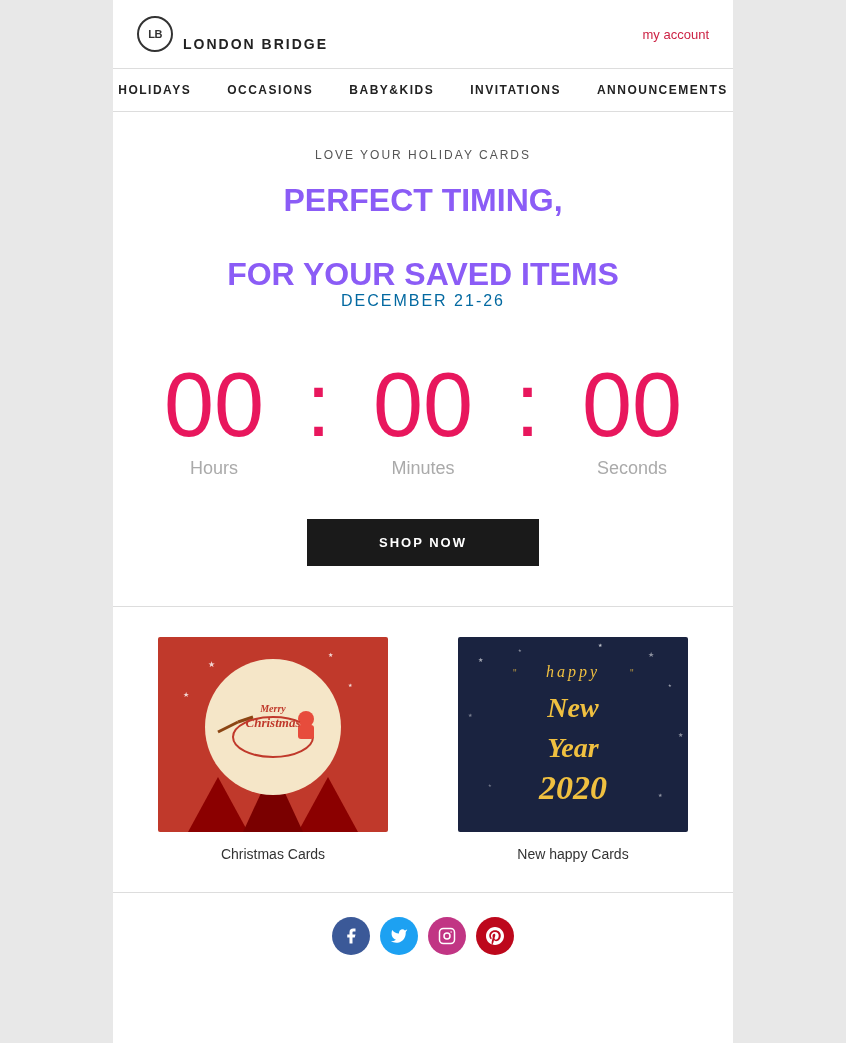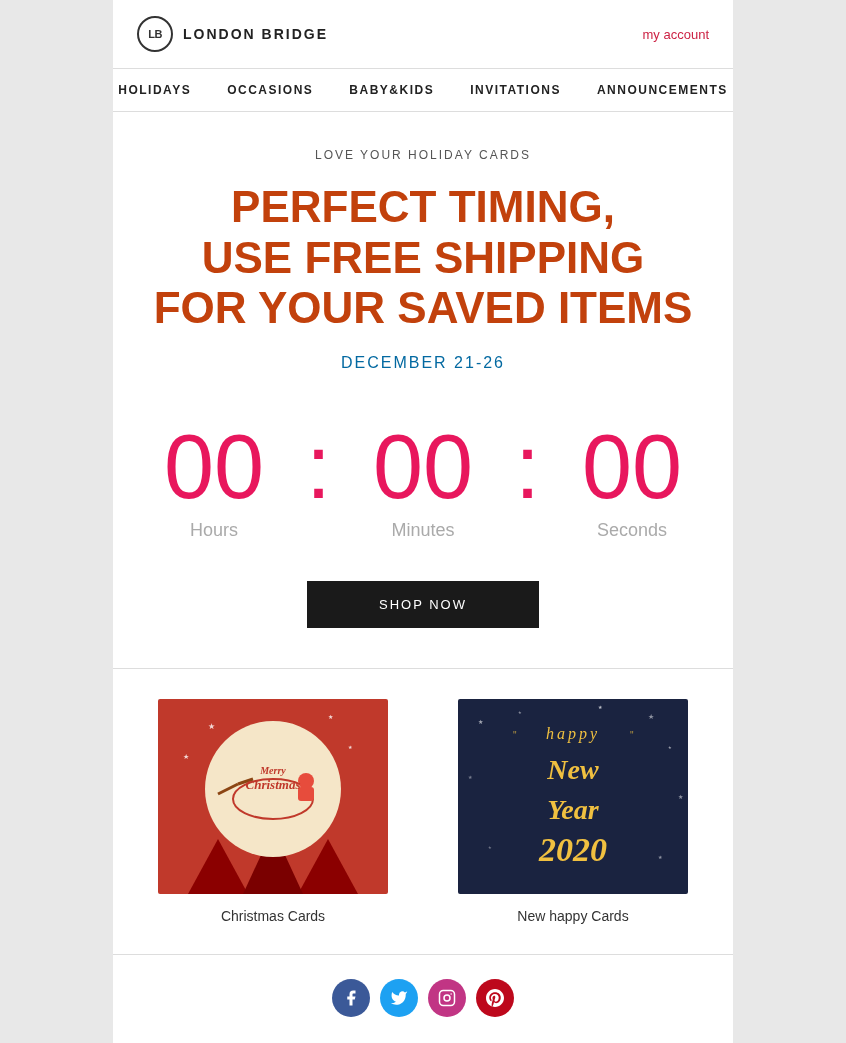--- a/index.html
+++ b/index.html
@@ -21,21 +21,21 @@
     
     .header {
       display: flex;
       justify-content: space-between;
       align-items: center;
       padding: 16px 24px;
     }
 
     .logo-area {
       display: flex;
-      align-items: center;
+      align-items: flex-end;
       gap: 10px;
     }
 
     .logo-circle {
       width: 36px;
       height: 36px;
       border: 2px solid #333;
       border-radius: 50%;
       display: flex;
       align-items: center;
@@ -90,26 +90,25 @@
 
     .hero-subtitle {
       font-size: 12px;
       letter-spacing: 2px;
       color: #555;
       text-transform: uppercase;
       margin-bottom: 20px;
     }
 
     .hero-title {
-      font-size: 44px;
+      font-size: 32px;
       font-weight: 900;
-      color: #c2410c;
+      color: #8b5cf6;
       text-transform: uppercase;
       line-height: 1.15;
-      margin-bottom: 20px;
     }
 
     .hero-date {
       font-size: 16px;
       letter-spacing: 2px;
       color: #0369a1;
       text-transform: uppercase;
       margin-bottom: 30px;
     }
 
@@ -156,21 +155,21 @@
       text-align: center;
       padding: 30px 0 40px;
     }
 
     .shop-btn {
       background: #1a1a1a;
       color: #ffffff;
       border: none;
       padding: 16px 72px;
       font-size: 13px;
-      font-weight: normal;
+      font-weight: bold;
       letter-spacing: 2px;
       text-transform: uppercase;
       cursor: pointer;
     }
 
     
     .divider {
       border: none;
       border-top: 1px solid #ddd;
       margin: 0;
@@ -262,21 +261,21 @@
     <a class="nav-item">OCCASIONS</a>
     <a class="nav-item">BABY&amp;KIDS</a>
     <a class="nav-item">INVITATIONS</a>
     <a class="nav-item">ANNOUNCEMENTS</a>
   </nav>
 
   <div class="hero">
     <p class="hero-subtitle">LOVE YOUR HOLIDAY CARDS</p>
     <h1 class="hero-title">
       <span>PERFECT TIMING,</span><br>
-      <span>USE FREE SHIPPING</span><br>
+      <br>
       <span>FOR YOUR SAVED ITEMS</span>
     </h1>
     <p class="hero-date">DECEMBER 21-26</p>
   </div>
 
   <div class="countdown">
     <div class="countdown-unit">
       <span class="countdown-number">00</span>
       <span class="countdown-label">Hours</span>
     </div>

